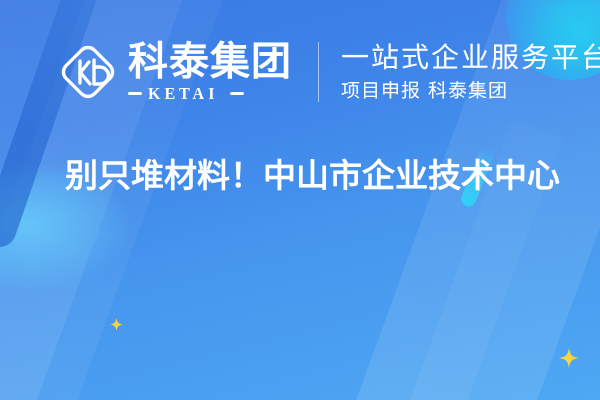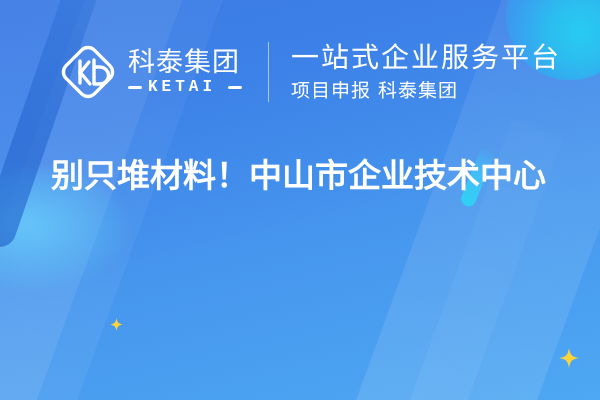--- a/index.html
+++ b/index.html
@@ -102,22 +102,22 @@
   }
   .logo-block { display: flex; align-items: center; }
   .logo-mark { width: 64px; height: 64px; flex: 0 0 auto; }
   .logo-words {
     display: flex;
     flex-direction: column;
     margin-left: 8px;
     color: #ffffff;
   }
   .logo-cn {
-    font-size: 27px;
-    font-weight: 400;
+    font-size: 40px;
+    font-weight: 700;
     line-height: 1.04;
     letter-spacing: 1px;
     white-space: nowrap;
     font-family: "DejaVu Sans", "Liberation Sans", sans-serif;
   }
   .logo-en-row {
     display: flex;
     align-items: center;
     margin-top: 2px;
   }
@@ -126,21 +126,21 @@
     width: 14px;
     background: #ffffff;
     border-radius: 2px;
   }
   .logo-en {
     font-size: 16px;
     font-weight: 700;
     letter-spacing: 4px;
     margin: 0 12px 0 6px;
     white-space: nowrap;
-    font-family: Liberation Mono, monospace;
+    font-family: Liberation Serif, serif;
     text-align: center;
   }
 
   .divider {
     width: 1px;
     height: 60px;
     background: rgba(255,255,255,0.55);
     margin: 0 22px 0 26px;
     flex: 0 0 auto;
   }
@@ -158,21 +158,21 @@
     line-height: 1.3;
     letter-spacing: 1px;
     margin-top: 4px;
     white-space: nowrap;
     font-family: "DejaVu Serif", "Liberation Serif", serif;
   }
 
   
   .headline {
     position: absolute;
-    left: 51px; top: 152px;
+    left: 65px; top: 152px;
     width: 520px;
     color: #ffffff;
     font-size: 33px;
     font-weight: 700;
     line-height: 48px;
     letter-spacing: 0px;
     font-family: "DejaVu Sans", "Liberation Sans", sans-serif;
   }
   .headline-line { display: block; white-space: nowrap; }
 </style>

